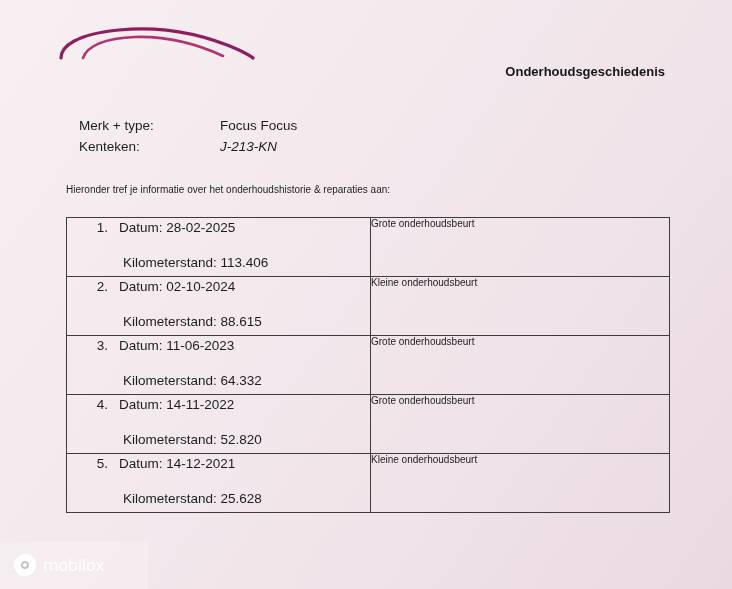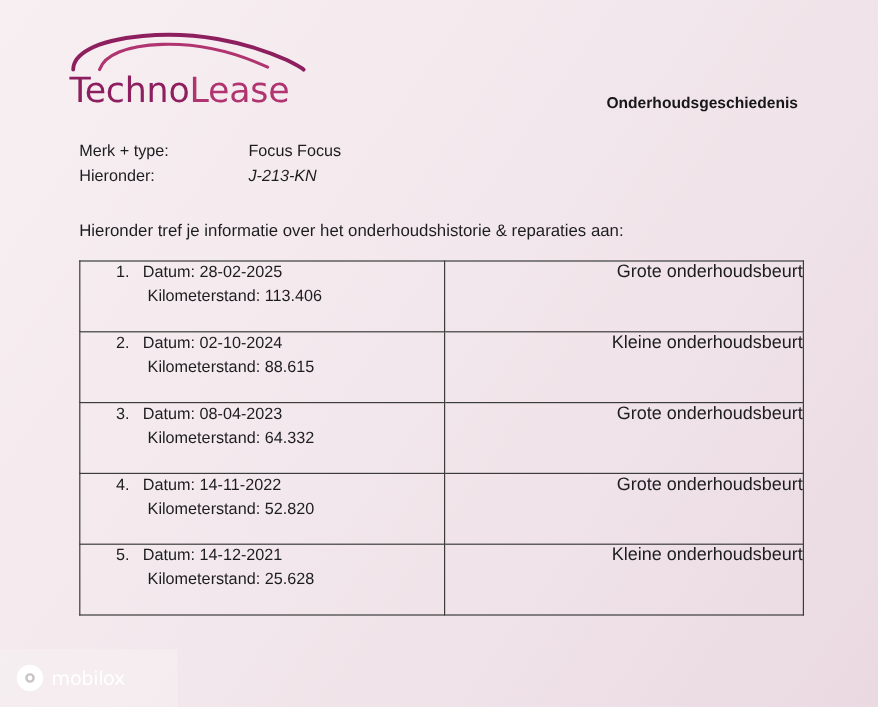--- a/index.html
+++ b/index.html
@@ -42,56 +42,57 @@
     font-family: "DejaVu Sans", sans-serif;
     white-space: nowrap;
   }
   #logo-text .techno { color: #8e1f5f; }
   #logo-text .lease { color: #b0346f; }
 
   
   #doc-title {
     position: absolute;
     right: 67px;
-    top: 78px;
+    top: 64px;
     font-size: 13px;
     font-weight: bold;
     color: #17171a;
     font-family: "Liberation Sans", sans-serif;
   }
 
   
   #vehicle-info {
     position: absolute;
     left: 66px;
     top: 118px;
     font-size: 13.5px;
     color: #1d1d20;
   }
   .info-row {
     display: flex;
     align-items: baseline;
     height: 21px;
+    margin-left: 13px;
   }
   .info-label {
     width: 141px;
     flex: 0 0 141px;
   }
   .info-value {
   }
   .info-value.italic {
     font-style: italic;
   }
 
   
   #intro {
     position: absolute;
     left: 66px;
     top: 184px;
-    font-size: 14px;
+    font-size: 10px;
     color: #1d1d20;
   }
 
   
   #history-table {
     position: absolute;
     left: 66px;
     top: 217px;
     width: 604px;
     border-collapse: collapse;
@@ -103,42 +104,41 @@
     vertical-align: top;
     padding: 0;
   }
   .cell-left {
     width: 303px;
     height: 58px;
     padding: 9px 0 0 0;
   }
   .cell-right {
     padding: 9px 0 0 10px;
-    font-size: 15px;
-    color: #1d1d20;
-    text-align: right;
+    font-size: 10px;
+    color: #1d1d20;
   }
   .row-index {
     display: inline-block;
     width: 41px;
     text-align: right;
     font-size: 13.5px;
     color: #1d1d20;
   }
   .row-date {
     font-size: 13.5px;
     color: #1d1d20;
     padding-left: 11px;
   }
   .row-km {
     font-size: 13.5px;
     color: #1d1d20;
     padding-left: 56px;
     display: block;
-    margin-top: 3px;
+    margin-top: 19px;
   }
 
   
   #watermark {
     position: absolute;
     left: 0;
     bottom: 0;
     width: 148px;
     height: 48px;
     background: rgba(245, 240, 242, 0.55);
@@ -175,34 +175,31 @@
 </head>
 <body>
 
 <div id="page">
 
   <div id="logo">
     <svg width="210" height="40" viewBox="0 0 210 40">
       <path d="M4 34 C4 22 20 10 62 6 C104 2 146 10 182 26 C190 30 194 32 196 34" fill="none" stroke="#8e1f5f" stroke-width="3.2" stroke-linecap="round"></path>
       <path d="M26 34 C30 22 48 14 78 13 C110 12 140 20 166 32" fill="none" stroke="#b0346f" stroke-width="2.6" stroke-linecap="round"></path>
     </svg>
-    <div id="logo-text">
-      <span class="techno">Techno</span><span class="lease">Lease</span>
-    </div>
   </div>
 
   <div id="doc-title">Onderhoudsgeschiedenis</div>
 
   <div id="vehicle-info">
     <div class="info-row">
       <span class="info-label">Merk + type:</span>
       <span class="info-value">Focus Focus</span>
     </div>
     <div class="info-row">
-      <span class="info-label">Hieronder:</span>
+      <span class="info-label">Kenteken:</span>
       <span class="info-value italic">J-213-KN</span>
     </div>
   </div>
 
   <div id="intro">Hieronder tref je informatie over het onderhoudshistorie &amp; reparaties aan:</div>
 
   <table id="history-table">
     <tbody>
       <tr>
         <td class="cell-left">
@@ -213,21 +210,21 @@
       </tr>
       <tr>
         <td class="cell-left">
           <span class="row-index">2.</span><span class="row-date">Datum: 02-10-2024</span>
           <span class="row-km">Kilometerstand: 88.615</span>
         </td>
         <td class="cell-right">Kleine onderhoudsbeurt</td>
       </tr>
       <tr>
         <td class="cell-left">
-          <span class="row-index">3.</span><span class="row-date">Datum: 08-04-2023</span>
+          <span class="row-index">3.</span><span class="row-date">Datum: 11-06-2023</span>
           <span class="row-km">Kilometerstand: 64.332</span>
         </td>
         <td class="cell-right">Grote onderhoudsbeurt</td>
       </tr>
       <tr>
         <td class="cell-left">
           <span class="row-index">4.</span><span class="row-date">Datum: 14-11-2022</span>
           <span class="row-km">Kilometerstand: 52.820</span>
         </td>
         <td class="cell-right">Grote onderhoudsbeurt</td>

